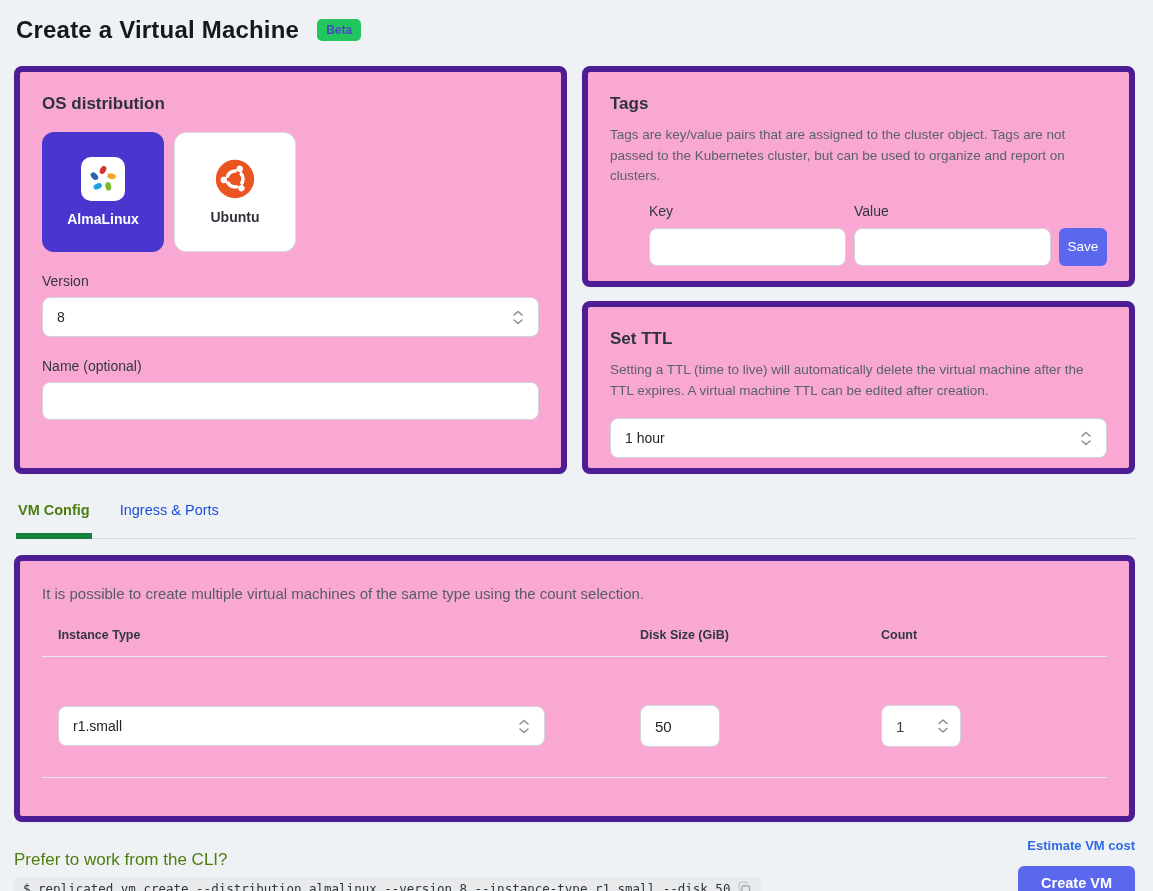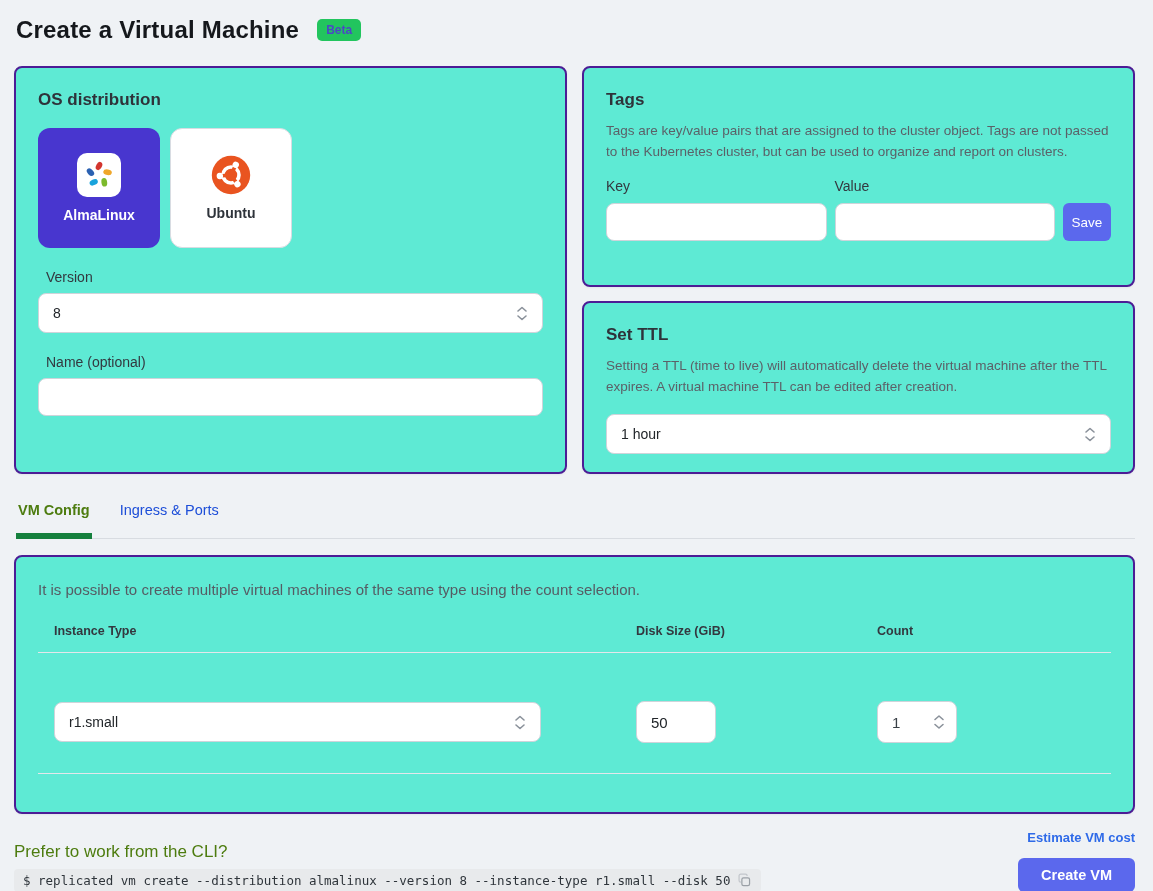--- a/index.html
+++ b/index.html
@@ -10,47 +10,47 @@
     font-family: "Liberation Sans", sans-serif;
     color: #23272e;
     overflow: hidden;
   }
   .header { display: flex; align-items: center; gap: 18px; padding: 16px 16px 22px 16px; }
   .page-title { font-size: 24px; font-weight: 700; color: #15181c; margin: 0; letter-spacing: .2px; }
   .beta-badge { background: #22c55e; color: #4a49c4; font-size: 12px; font-weight: 600;
     padding: 5px 9px; border-radius: 5px; line-height: 1; }
 
   .main-grid { display: flex; gap: 15px; margin: 0 18px 0 14px; align-items: stretch; }
-  .card { background: #5eead4; border: 2px solid #4c1d95; border-radius: 8px;
+  .card { background: #f9a8d4; border: 6px solid #4c1d95; border-radius: 8px;
     box-shadow: 0 1px 2px rgba(16,24,40,.05); }
   .card-os { width: 553px; height: 408px; padding: 22px; flex: none; }
   .col-right { flex: 1; display: flex; flex-direction: column; gap: 14px; }
   .card-tags { height: 221px; padding: 22px; }
   .card-ttl  { height: 173px; padding: 22px; }
   .card-title { font-size: 17px; font-weight: 700; color: #2e333a; }
   .card-desc { font-size: 13.5px; line-height: 1.52; color: #5b6168; margin-top: 11px; max-width: 508px; }
 
   .tiles { display: flex; gap: 10px; margin-top: 18px; }
   .tile { width: 122px; height: 120px; border-radius: 12px; display: flex; flex-direction: column;
     align-items: center; justify-content: center; gap: 10px; cursor: pointer; }
   .tile-selected { background: #4836cf; color: #fff; }
   .tile-unselected { background: #fff; border: 1px solid #d8dce2; color: #2e333a; }
   .tile-label { font-size: 14px; font-weight: 700; }
   .logo-box { width: 44px; height: 44px; background: #fff; border-radius: 10px;
     display: flex; align-items: center; justify-content: center; }
 
-  .field-label { font-size: 14px; color: #33383f; margin: 21px 8px 8px; }
+  .field-label { font-size: 14px; color: #33383f; margin: 21px 0 8px; }
   .select { height: 40px; border: 1px solid #ced4da; border-radius: 8px; background: #fff;
     display: flex; align-items: center; justify-content: space-between; padding: 0 14px;
     font-size: 14px; color: #212529; cursor: pointer; }
   .text-input { width: 100%; height: 38px; border: 1px solid #ced4da; border-radius: 8px;
     padding: 0 12px; font-size: 14px; color: #212529; background: #fff; outline: none;
     font-family: "Liberation Sans", sans-serif; }
 
-  .tags-form { display: flex; gap: 8px; margin-top: 16px; align-items: flex-end; }
+  .tags-form { display: flex; gap: 8px; margin-top: 16px; align-items: flex-end; margin-left: 39px; }
   .tag-field { flex: 1; display: flex; flex-direction: column; }
   .tag-field .field-label { margin: 0 0 9px; }
   .save-btn { width: 48px; height: 38px; background: #5b68ed; border: none; border-radius: 6px;
     color: #fff; font-size: 13.5px; font-family: "Liberation Sans", sans-serif; cursor: pointer; }
 
   .ttl-select { margin-top: 17px; }
 
   .tabs { display: flex; gap: 26px; margin: 26px 18px 0 16px; border-bottom: 1px solid #d8dce1; }
   .tab { padding: 2px 2px 15px; font-size: 14.5px; color: #1d4ed8; cursor: pointer; }
   .tab-active { color: #4d7c0f; font-weight: 700; border-bottom: 6px solid #15803d; margin-bottom: -1px; }

